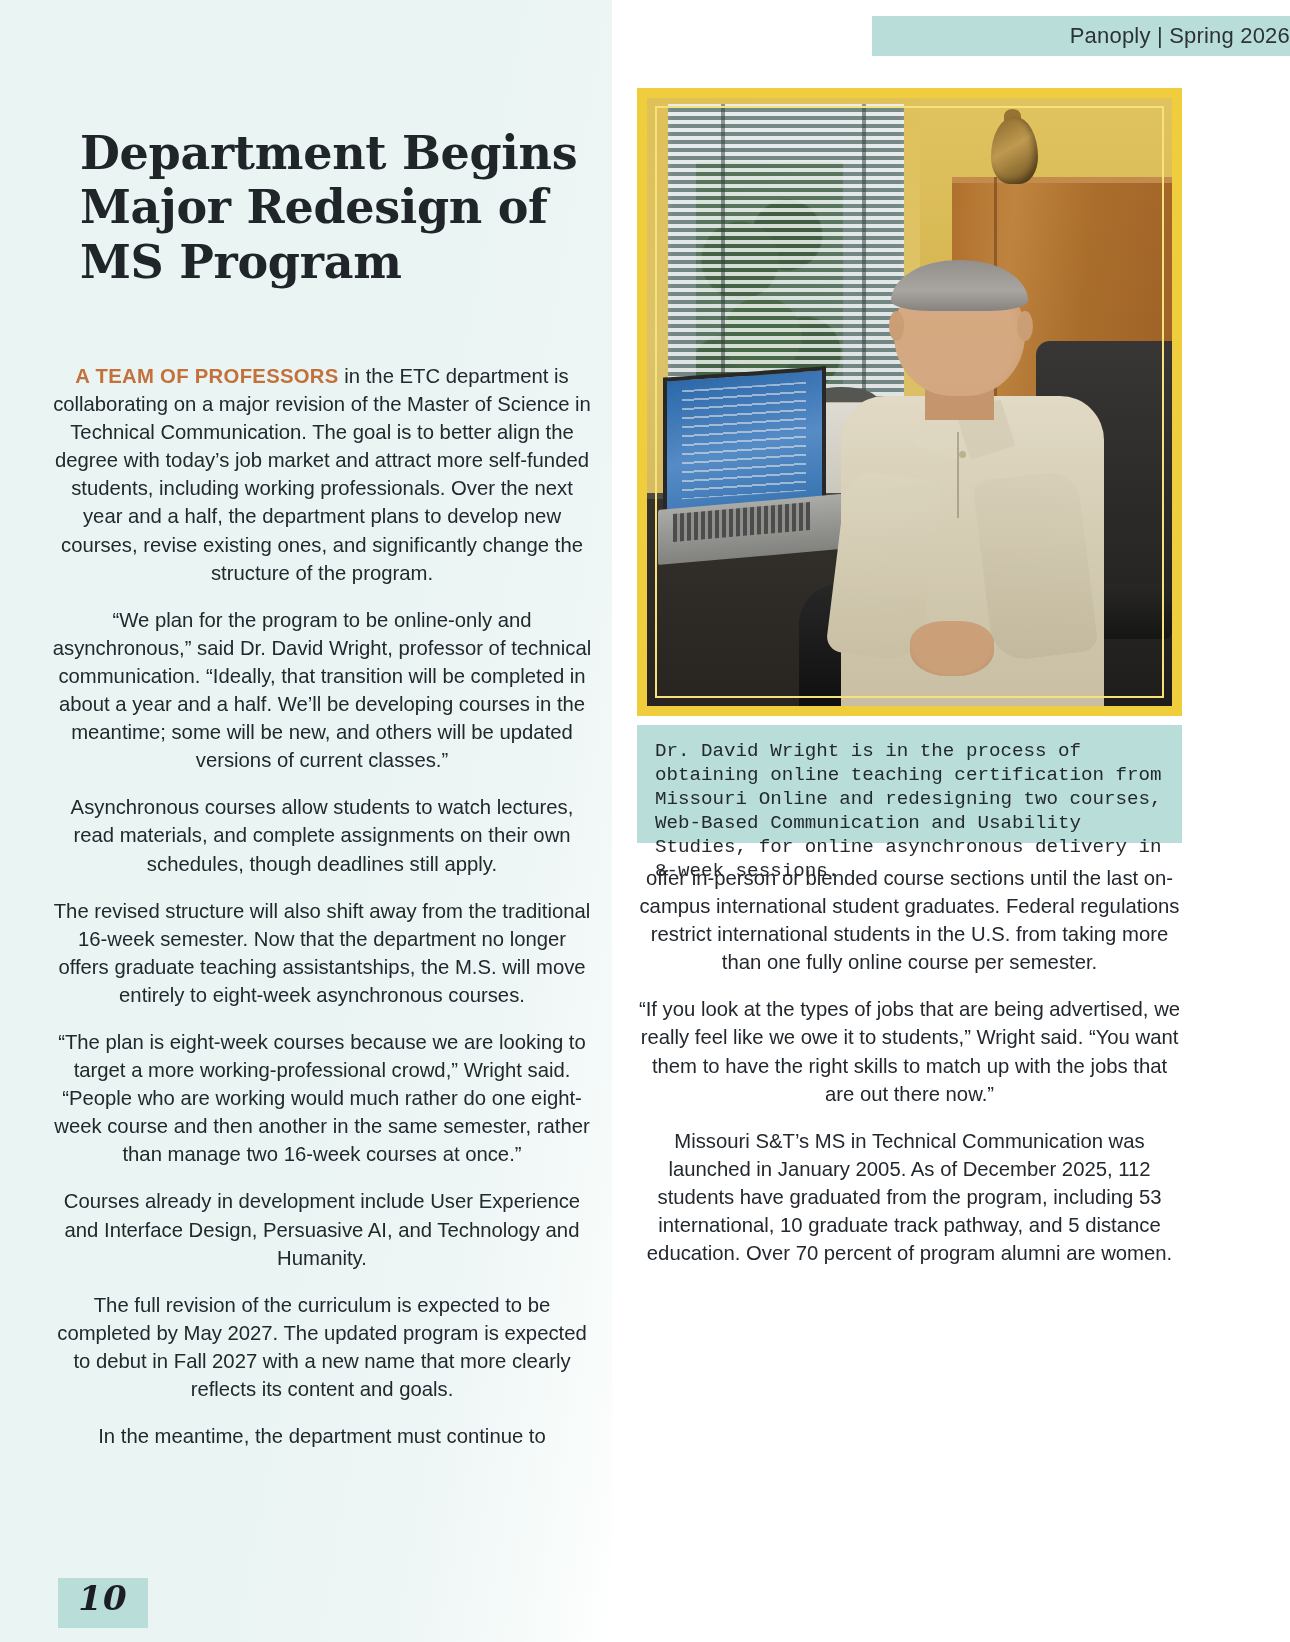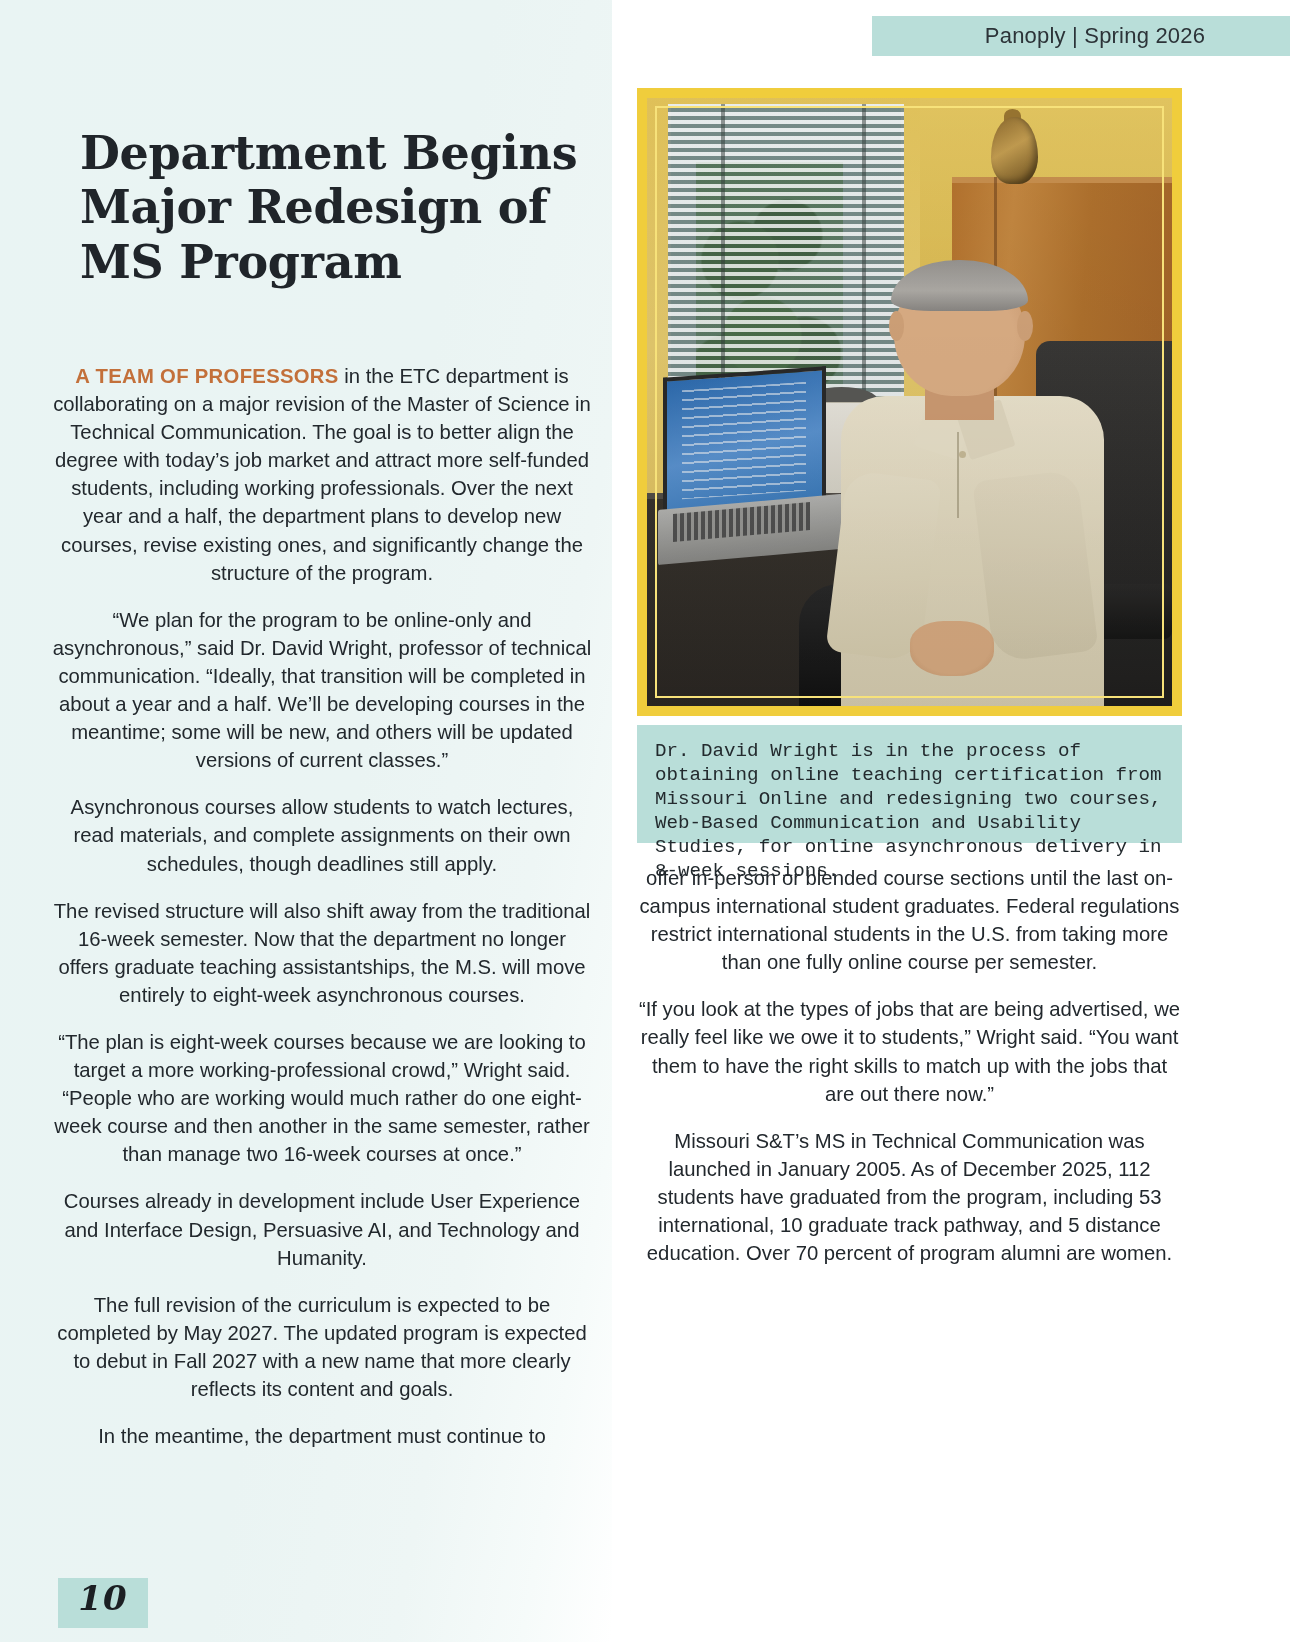--- a/index.html
+++ b/index.html
@@ -35,21 +35,21 @@
   
   .issue-bar {
     position: absolute;
     left: 872px;
     top: 16px;
     width: 418px;
     height: 40px;
     background: #b9ded9;
     display: flex;
     align-items: center;
-    justify-content: center;
+    justify-content: flex-end;
     padding-left: 28px;
   }
   .issue-bar-text {
     font-family: "Liberation Sans", sans-serif;
     font-size: 22px;
     color: #2c3338;
     letter-spacing: 0.2px;
     white-space: nowrap;
   }
 

